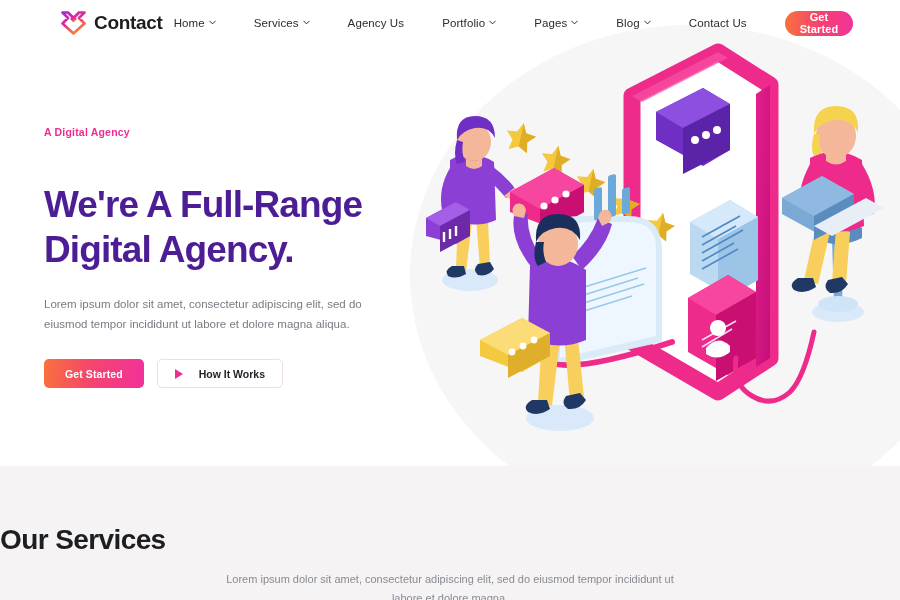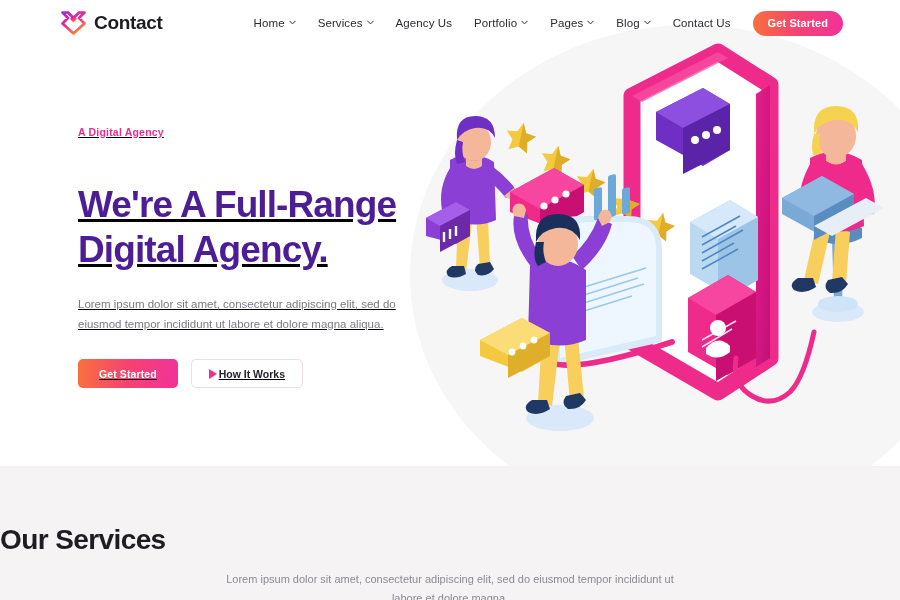--- a/index.html
+++ b/index.html
@@ -30,58 +30,58 @@
     display:flex; align-items:center; z-index:40;
   }
   .brand { display:flex; align-items:center; gap:7px; margin-left:60px; cursor:pointer; }
   .brand-mark { width:27px; height:26px; display:block; }
   .brand-name {
     font-size:19px; font-weight:bold; color:#1d1d21; letter-spacing:-0.3px;
   }
 
   .nav {
     margin-left:auto; margin-right:57px;
-    display:flex; gap:0px;
+    display:flex; gap:16px;
   }
   .nav-item {
     display:flex; align-items:center; gap:4px;
     font-size:11.5px; color:#2b2b31; padding:0 11px;
     cursor:pointer; white-space:nowrap; letter-spacing:0.1px;
   }
   .caret { display:inline-block; width:7px; height:7px; position:relative; top:-1px; }
   .caret svg { display:block; }
 
   .btn-gradient {
     background: linear-gradient(95deg, #f9713c 0%, #f5446f 48%, #f2319a 100%);
     color:#ffffff; border:none; border-radius:20px;
     font-size:11px; font-weight:bold; letter-spacing:0.1px;
     cursor:pointer; font-family:inherit;
   }
   .nav-cta { height:25px; padding:0 15px; margin-left:11px; }
 
   
-  .hero-copy { position:absolute; left:78px; top:126px; width:380px; z-index:20;text-decoration:underline; }
+  .hero-copy { position:absolute; left:44px; top:126px; width:380px; z-index:20; }
   .eyebrow {
     font-size:10.5px; color:#ec2d8f; font-weight:600; letter-spacing:0.2px;
     margin-bottom:14px;
   }
   .hero-title {
     font-size:37px; line-height:45px; font-weight:bold;
     color:#4c1d95; letter-spacing:-0.9px; margin-bottom:22px;margin-top:44px;
   }
   .hero-desc {
     font-size:11.5px; line-height:20px; color:#7a7a84; width:362px;
     margin-bottom:25px;
   }
   .hero-btns { display:flex; align-items:center; gap:13px; }
   .btn-hero-primary { height:29px; padding:0 21px; border-radius:5px; font-size:10.5px; }
   .btn-outline {
     height:29px; padding:0 17px; border-radius:5px;
     background:#fff; border:1px solid #f0dce6;
-    display:flex; align-items:center; gap:2px;
+    display:flex; align-items:center; gap:16px;
     font-size:10.5px; font-weight:bold; color:#23232a;
     cursor:pointer; font-family:inherit;
   }
   .play-tri {
     width:0; height:0; border-left:8px solid #ee2e8e;
     border-top:5px solid transparent; border-bottom:5px solid transparent;
   }
 
   
   .illo { position:absolute; left:418px; top:40px; width:482px; height:420px; z-index:10; }

